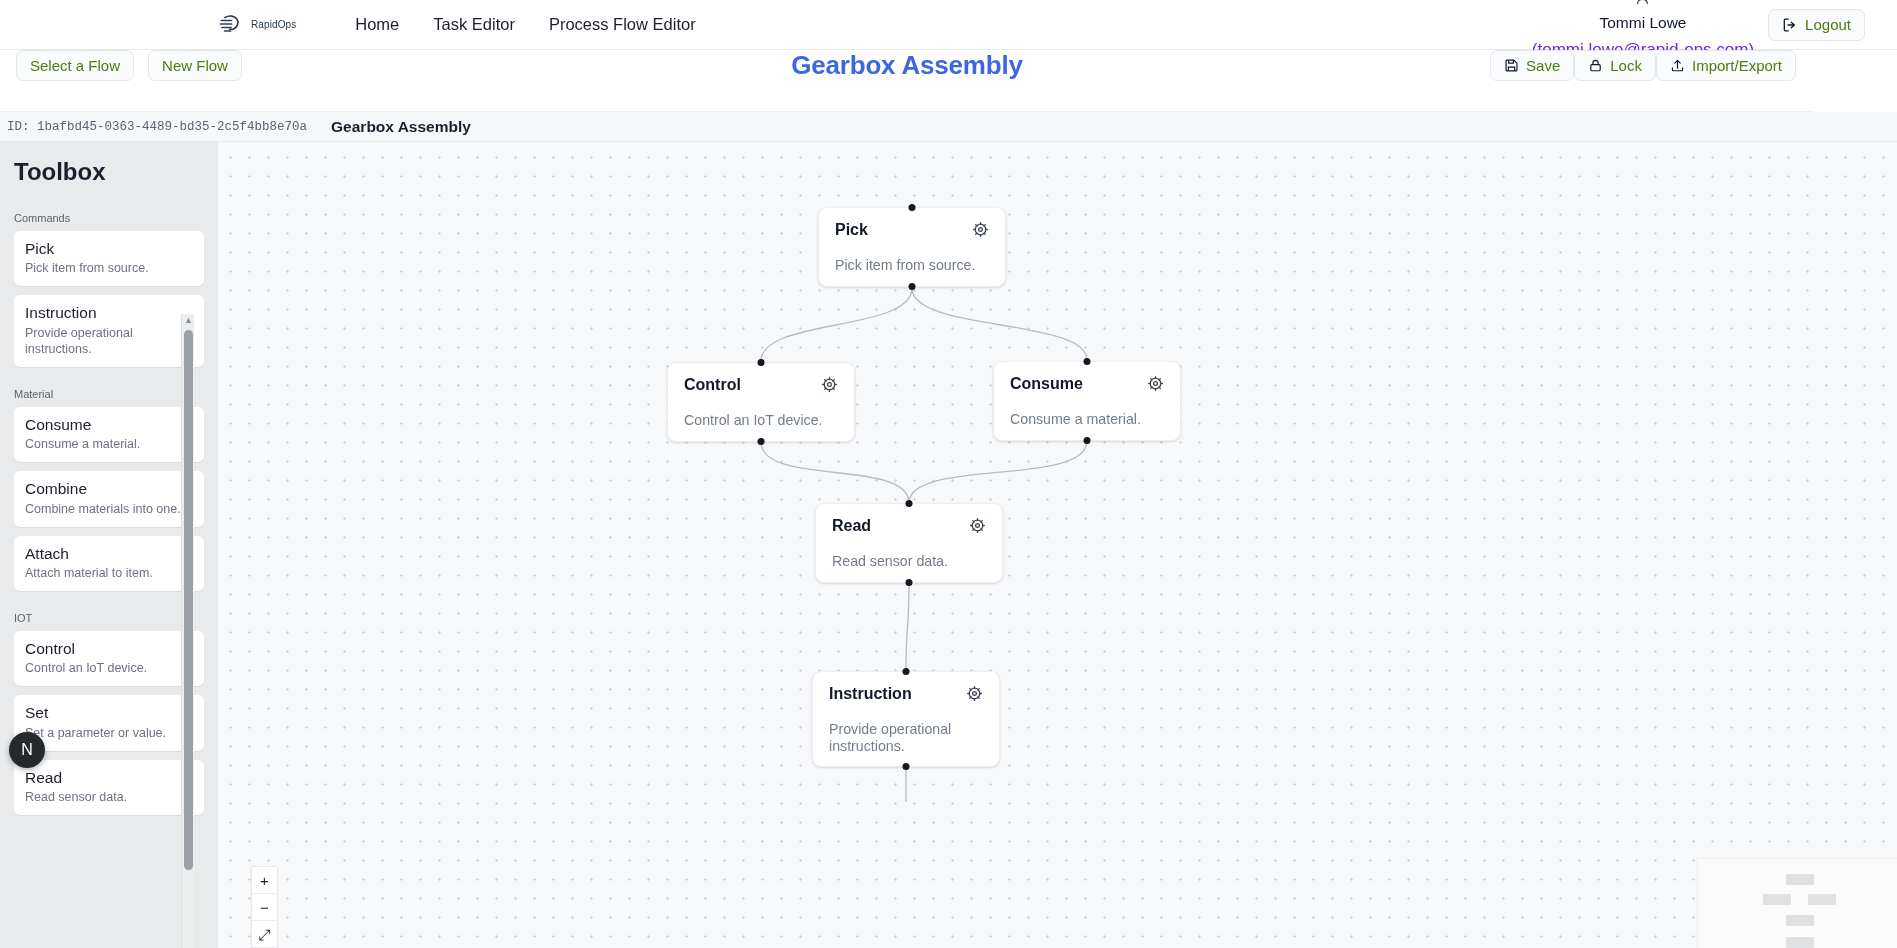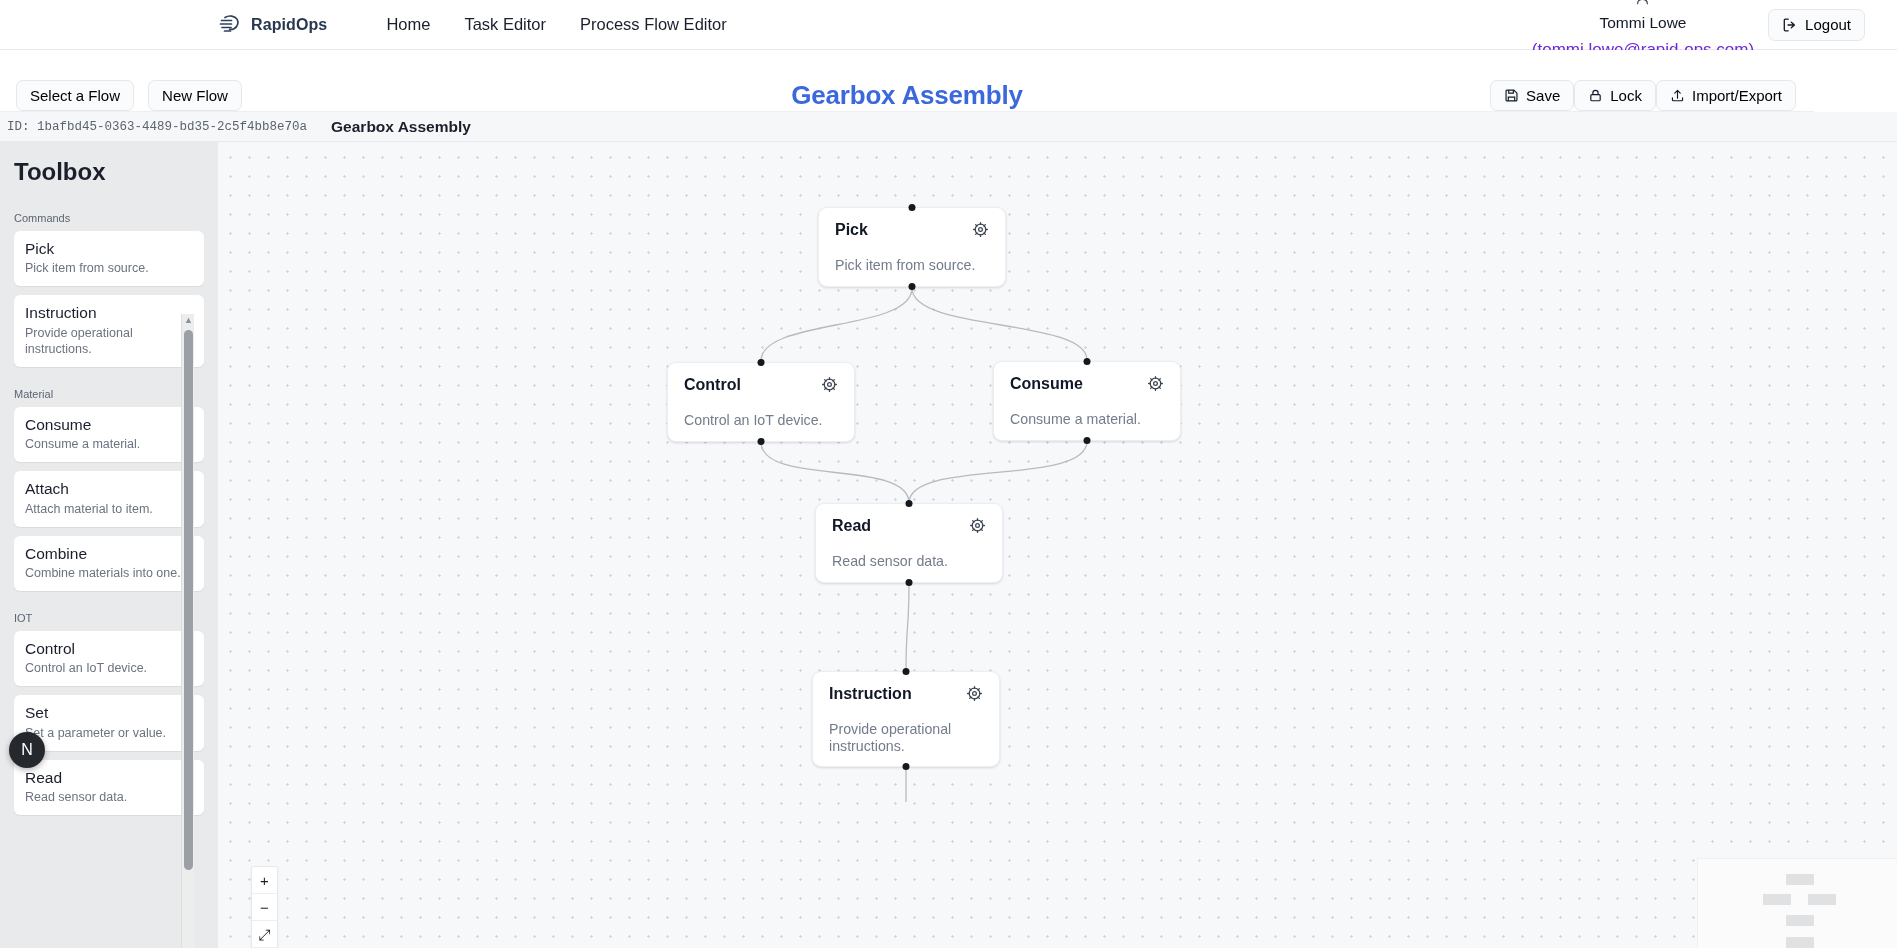--- a/index.html
+++ b/index.html
@@ -18,48 +18,48 @@
     background: #ffffff;
     border-bottom: 1px solid #e8eaed;
     display: flex; align-items: center;
   }
   .brand {
     display: flex; align-items: center; gap: 7px;
     margin-left: 218px;
   }
   .brand-logo { width: 26px; height: 24px; display: block; }
   .brand-name {
-    font-size: 16px; font-weight: 700; color: #27384e; letter-spacing: .1px;
+    font-size: 10px; font-weight: 400; color: #27384e; letter-spacing: .1px;
   }
   .nav-links { display: flex; align-items: center; gap: 0px; margin-left: 42px; }
   .nav-link {
     font-size: 16.5px; color: #1a1f2b; padding: 6px 17px; cursor: pointer;
     white-space: nowrap;
   }
   .nav-right {
     margin-left: auto; display: flex; align-items: center; gap: 14px;
     margin-right: 32px;
   }
   .user-chip { display: flex; align-items: center; gap: 8px; flex-direction: column; }
   .user-icon { width: 15px; height: 16px; display: block; color:#374151; }
   .user-name { font-size: 15.5px; color: #111827; }
   .user-email { font-size: 17px; color: #6d28d9; }
   .btn {
     display: inline-flex; align-items: center; gap: 7px;
     border: 1px solid #e5e7eb; background: #fafbfc; border-radius: 7px;
-    padding: 7px 13px; font-size: 15px; color: #000000; cursor: pointer;
+    padding: 7px 13px; font-size: 15px; color: #4d7c0f; cursor: pointer;
     white-space: nowrap; line-height: 1;
   }
   .btn svg { display: block; }
 
   
   .toolbar {
     position: absolute; top: 50px; left: 0; width: 1814px; height: 62px;
     background: #ffffff; border-bottom: 1px solid #edeff2;
-    display: flex; align-items: flex-end;
+    display: flex; align-items: flex-start;
   }
   .toolbar-left { display: flex; gap: 14px; margin-left: 16px; }
   .toolbar-right { margin-left: auto; display: flex; margin-right: 18px; }
   .flow-title {
     position: absolute; left: 0; right: 0; text-align: center;
     font-size: 26px; font-weight: 700; color: #3b68dd; letter-spacing: -.2px;
     pointer-events: none;
   }
 
   
@@ -283,26 +283,26 @@
         <div class="sb-card">
           <div class="sb-card-title">Instruction</div>
           <div class="sb-card-desc">Provide operational instructions.</div>
         </div>
         <div class="sb-group-label">Material</div>
         <div class="sb-card">
           <div class="sb-card-title">Consume</div>
           <div class="sb-card-desc">Consume a material.</div>
         </div>
         <div class="sb-card">
+          <div class="sb-card-title">Combine</div>
+          <div class="sb-card-desc">Combine materials into one.</div>
+        </div>
+        <div class="sb-card">
           <div class="sb-card-title">Attach</div>
           <div class="sb-card-desc">Attach material to item.</div>
-        </div>
-        <div class="sb-card">
-          <div class="sb-card-title">Combine</div>
-          <div class="sb-card-desc">Combine materials into one.</div>
         </div>
         <div class="sb-group-label">IOT</div>
         <div class="sb-card">
           <div class="sb-card-title">Control</div>
           <div class="sb-card-desc">Control an IoT device.</div>
         </div>
         <div class="sb-card">
           <div class="sb-card-title">Set</div>
           <div class="sb-card-desc">Set a parameter or value.</div>
         </div>

